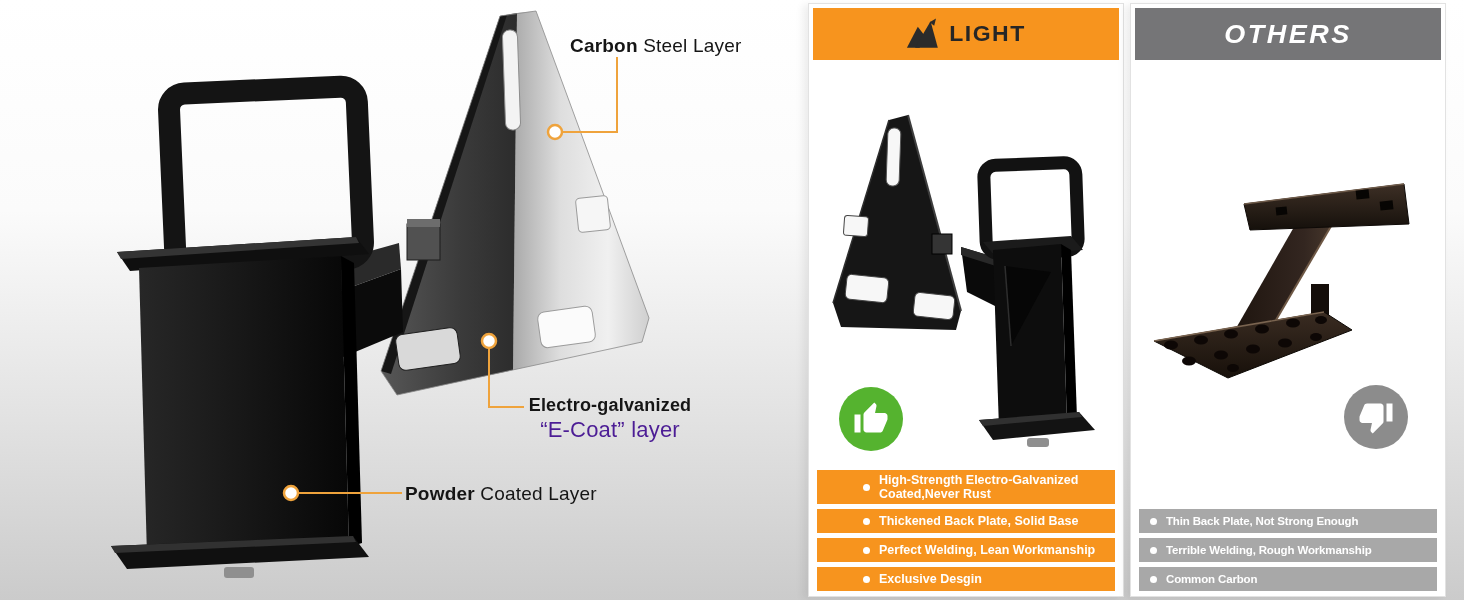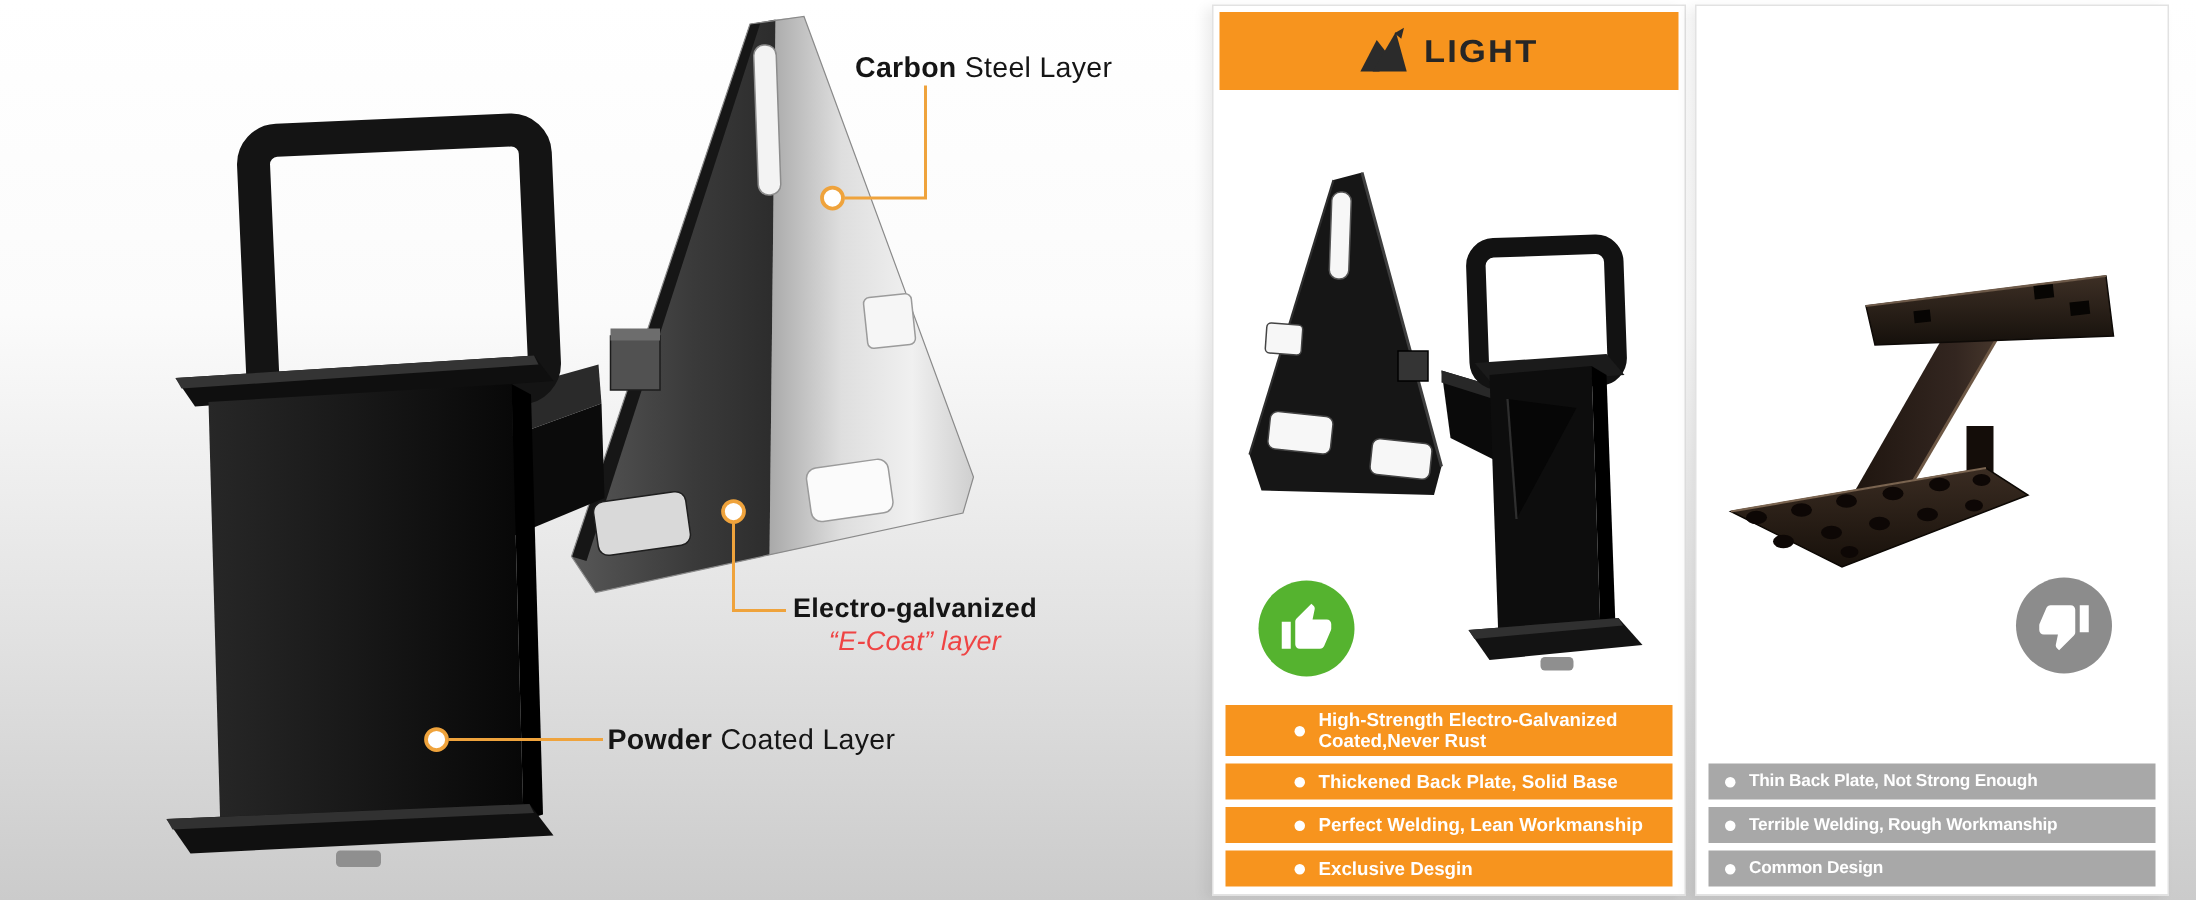--- a/index.html
+++ b/index.html
@@ -16,21 +16,21 @@
   .stage{position:absolute;inset:0;}
 
   
   .diagram{position:absolute;left:0;top:0;width:810px;height:600px;padding-left:28px;}
   .diagram svg{position:absolute;inset:0;}
   .callout{position:absolute;color:#151515;font-size:19px;letter-spacing:.2px;white-space:nowrap;}
   .callout .b{font-weight:bold;}
   .callout-carbon{left:570px;top:35px;}
   .callout-electro{left:505px;top:395px;width:210px;text-align:center;white-space:normal;}
   .callout-electro .b{display:block;font-size:18px;}
-  .callout-electro .sub{display:block;font-size:18px;color:#ef4444;margin-top:1px;font-style:italic;}
+  .callout-electro .sub{display:block;font-size:22px;color:#4c1d95;margin-top:1px;}
   .callout-powder{left:405px;top:483px;}
 
   
   .card{position:absolute;top:3px;width:316px;height:594px;background:#fff;
         border:1px solid #e2e2e2;}
   .card-nilight{left:808px;box-shadow:-5px 2px 8px rgba(0,0,0,.07);}
   .card-others{left:1130px;box-shadow:-5px 2px 8px rgba(0,0,0,.07);}
   .card .photo{position:absolute;inset:0;}
   .hd{position:absolute;top:4px;left:4px;right:4px;height:52px;
       display:flex;align-items:center;justify-content:center;z-index:2;}
@@ -205,20 +205,23 @@
         <span>Perfect Welding, Lean Workmanship</span>
       </li>
       <li>
         <span class="dot"></span>
         <span>Exclusive Desgin</span>
       </li>
     </ul>
   </section>
 
   <section class="card card-others">
+    <header class="hd hd-gray">
+      <span class="others-title">OTHERS</span>
+    </header>
 
     <div class="photo">
       <svg viewBox="0 0 316 594" width="316" height="594">
         <defs>
           <linearGradient id="rustTop" x1="0" y1="0" x2="0" y2="1">
             <stop offset="0" stop-color="#3d2f25"></stop>
               <stop offset="1" stop-color="#15100b"></stop>
           </linearGradient>
           <linearGradient id="rustCol" x1="0" y1="0" x2="1" y2="0">
             <stop offset="0" stop-color="#1c130d"></stop>
@@ -275,17 +278,17 @@
       <li>
         <span class="dot"></span>
         <span>Thin Back Plate, Not Strong Enough</span>
       </li>
       <li>
         <span class="dot"></span>
         <span>Terrible Welding, Rough Workmanship</span>
       </li>
       <li>
         <span class="dot"></span>
-        <span>Common Design</span>
+        <span>Common Carbon</span>
       </li>
     </ul>
   </section>
 </div>
 
 </body></html>

